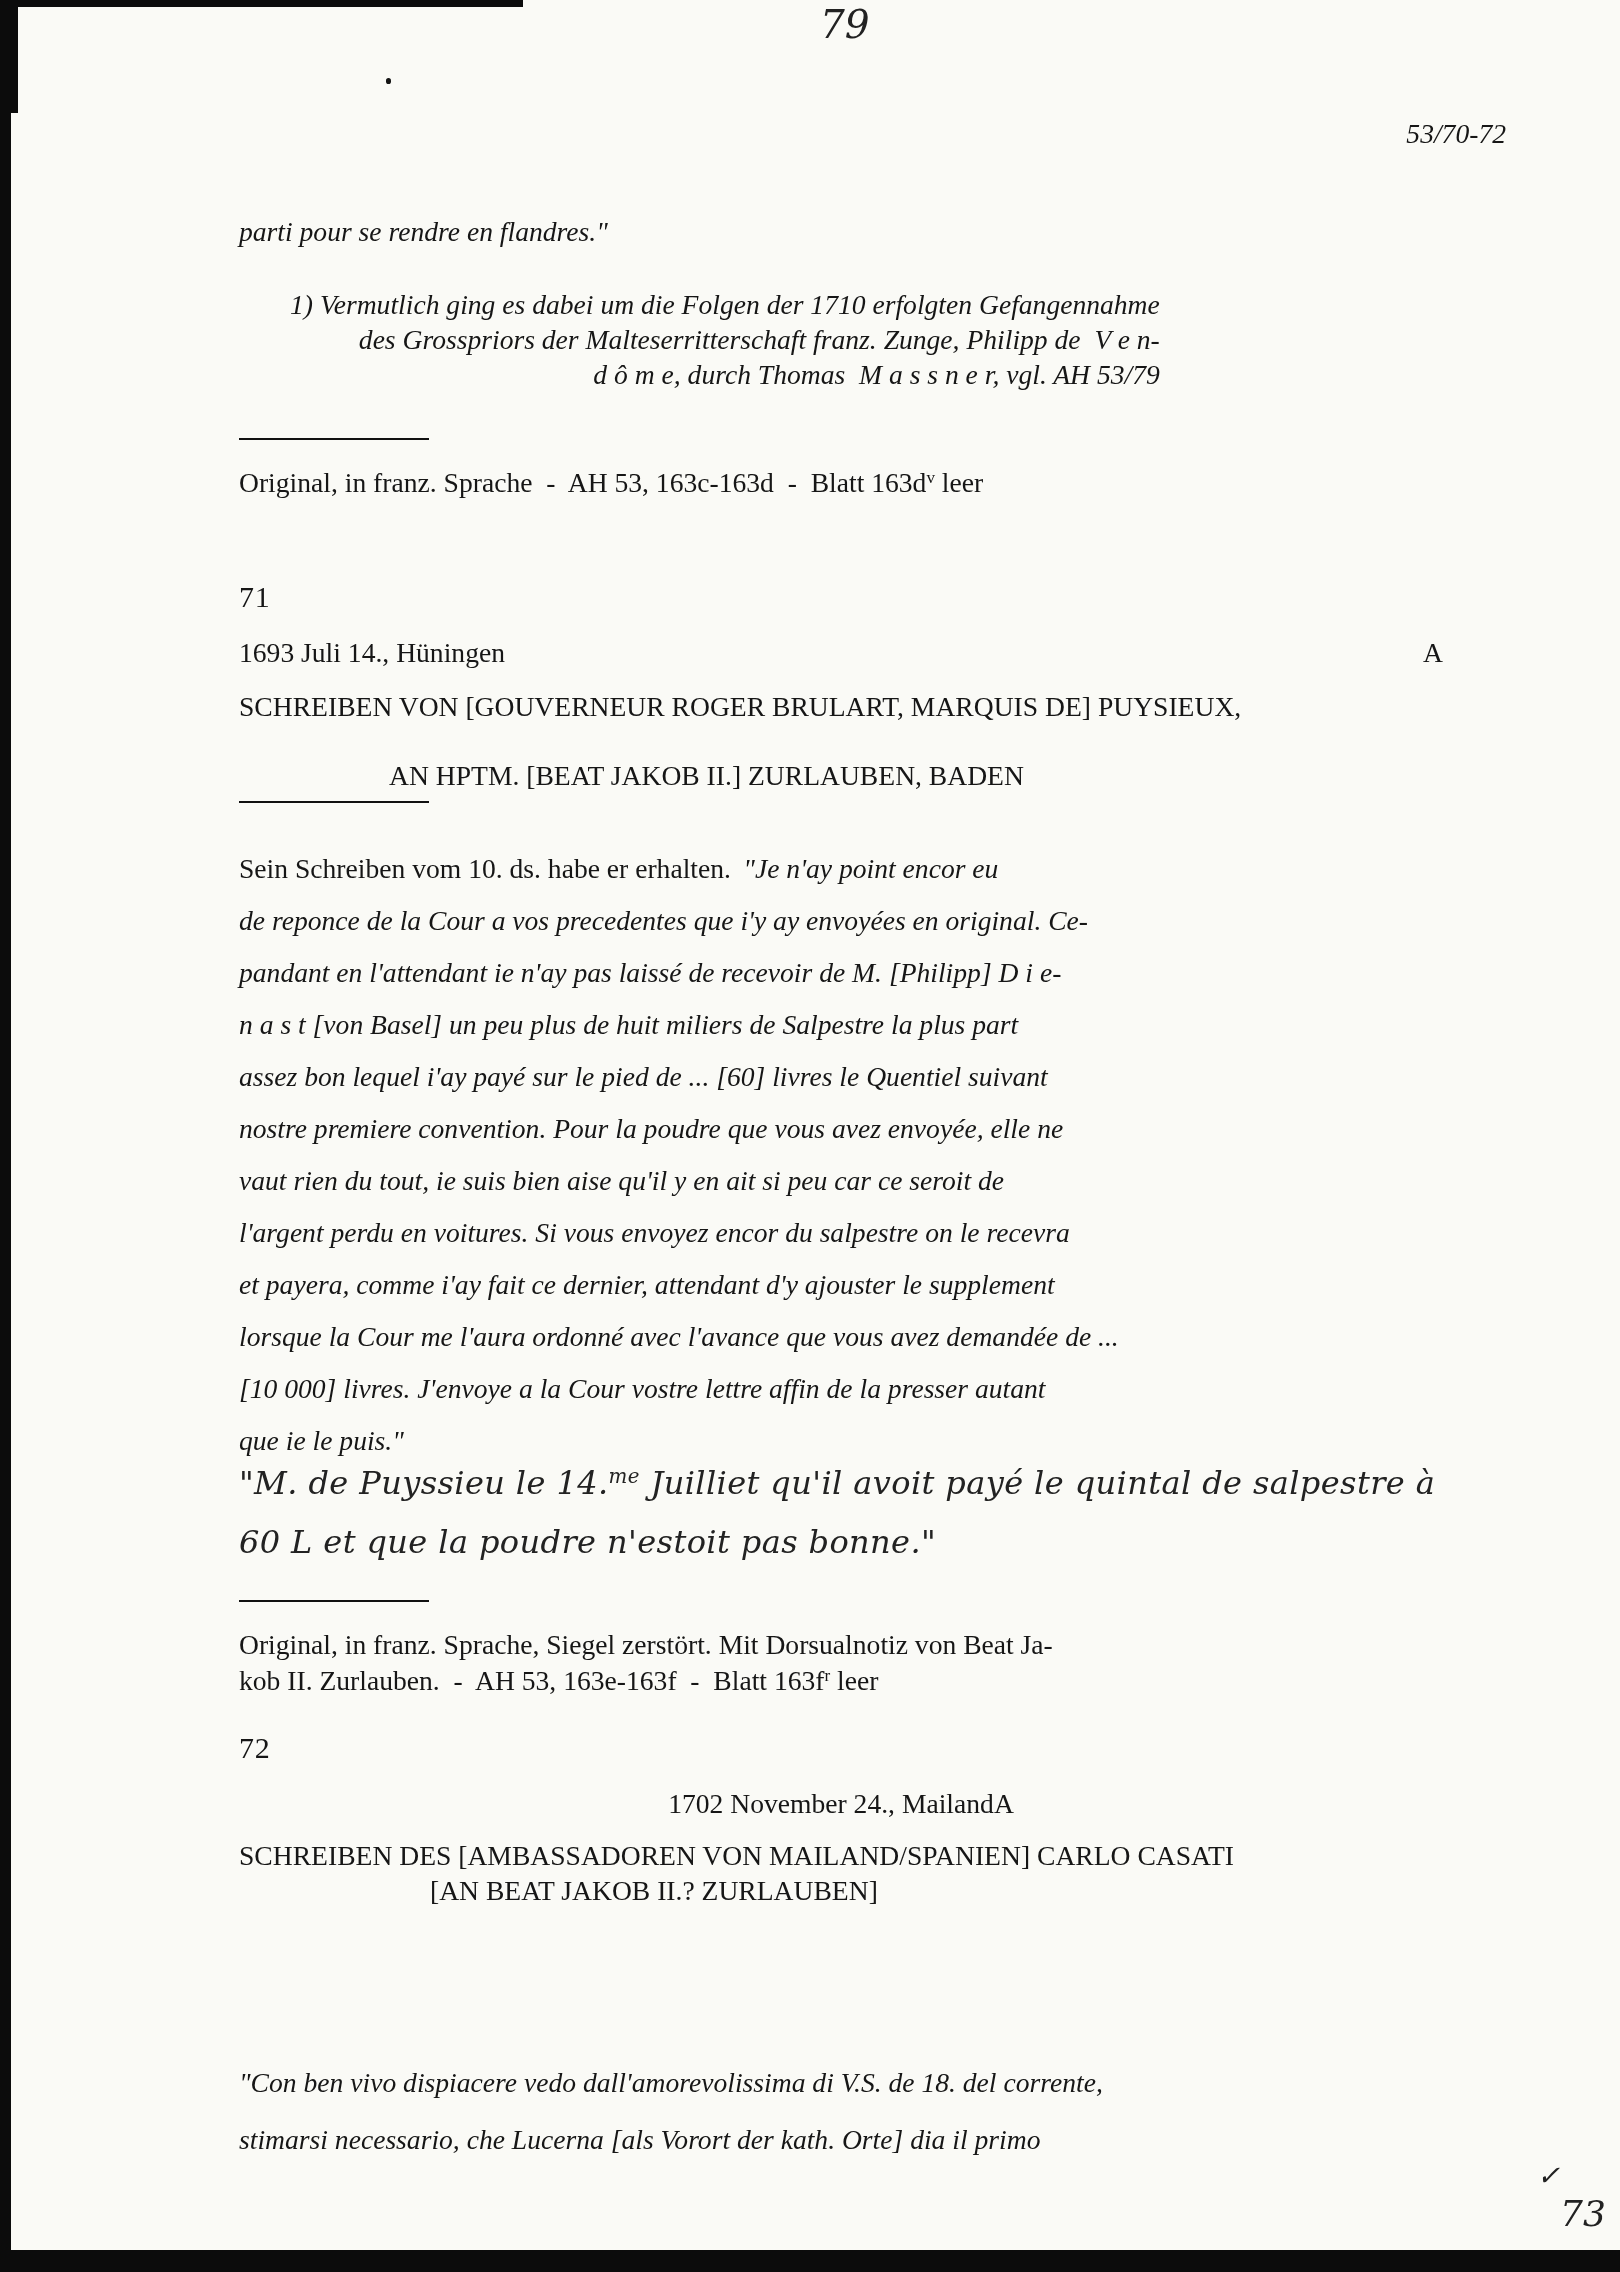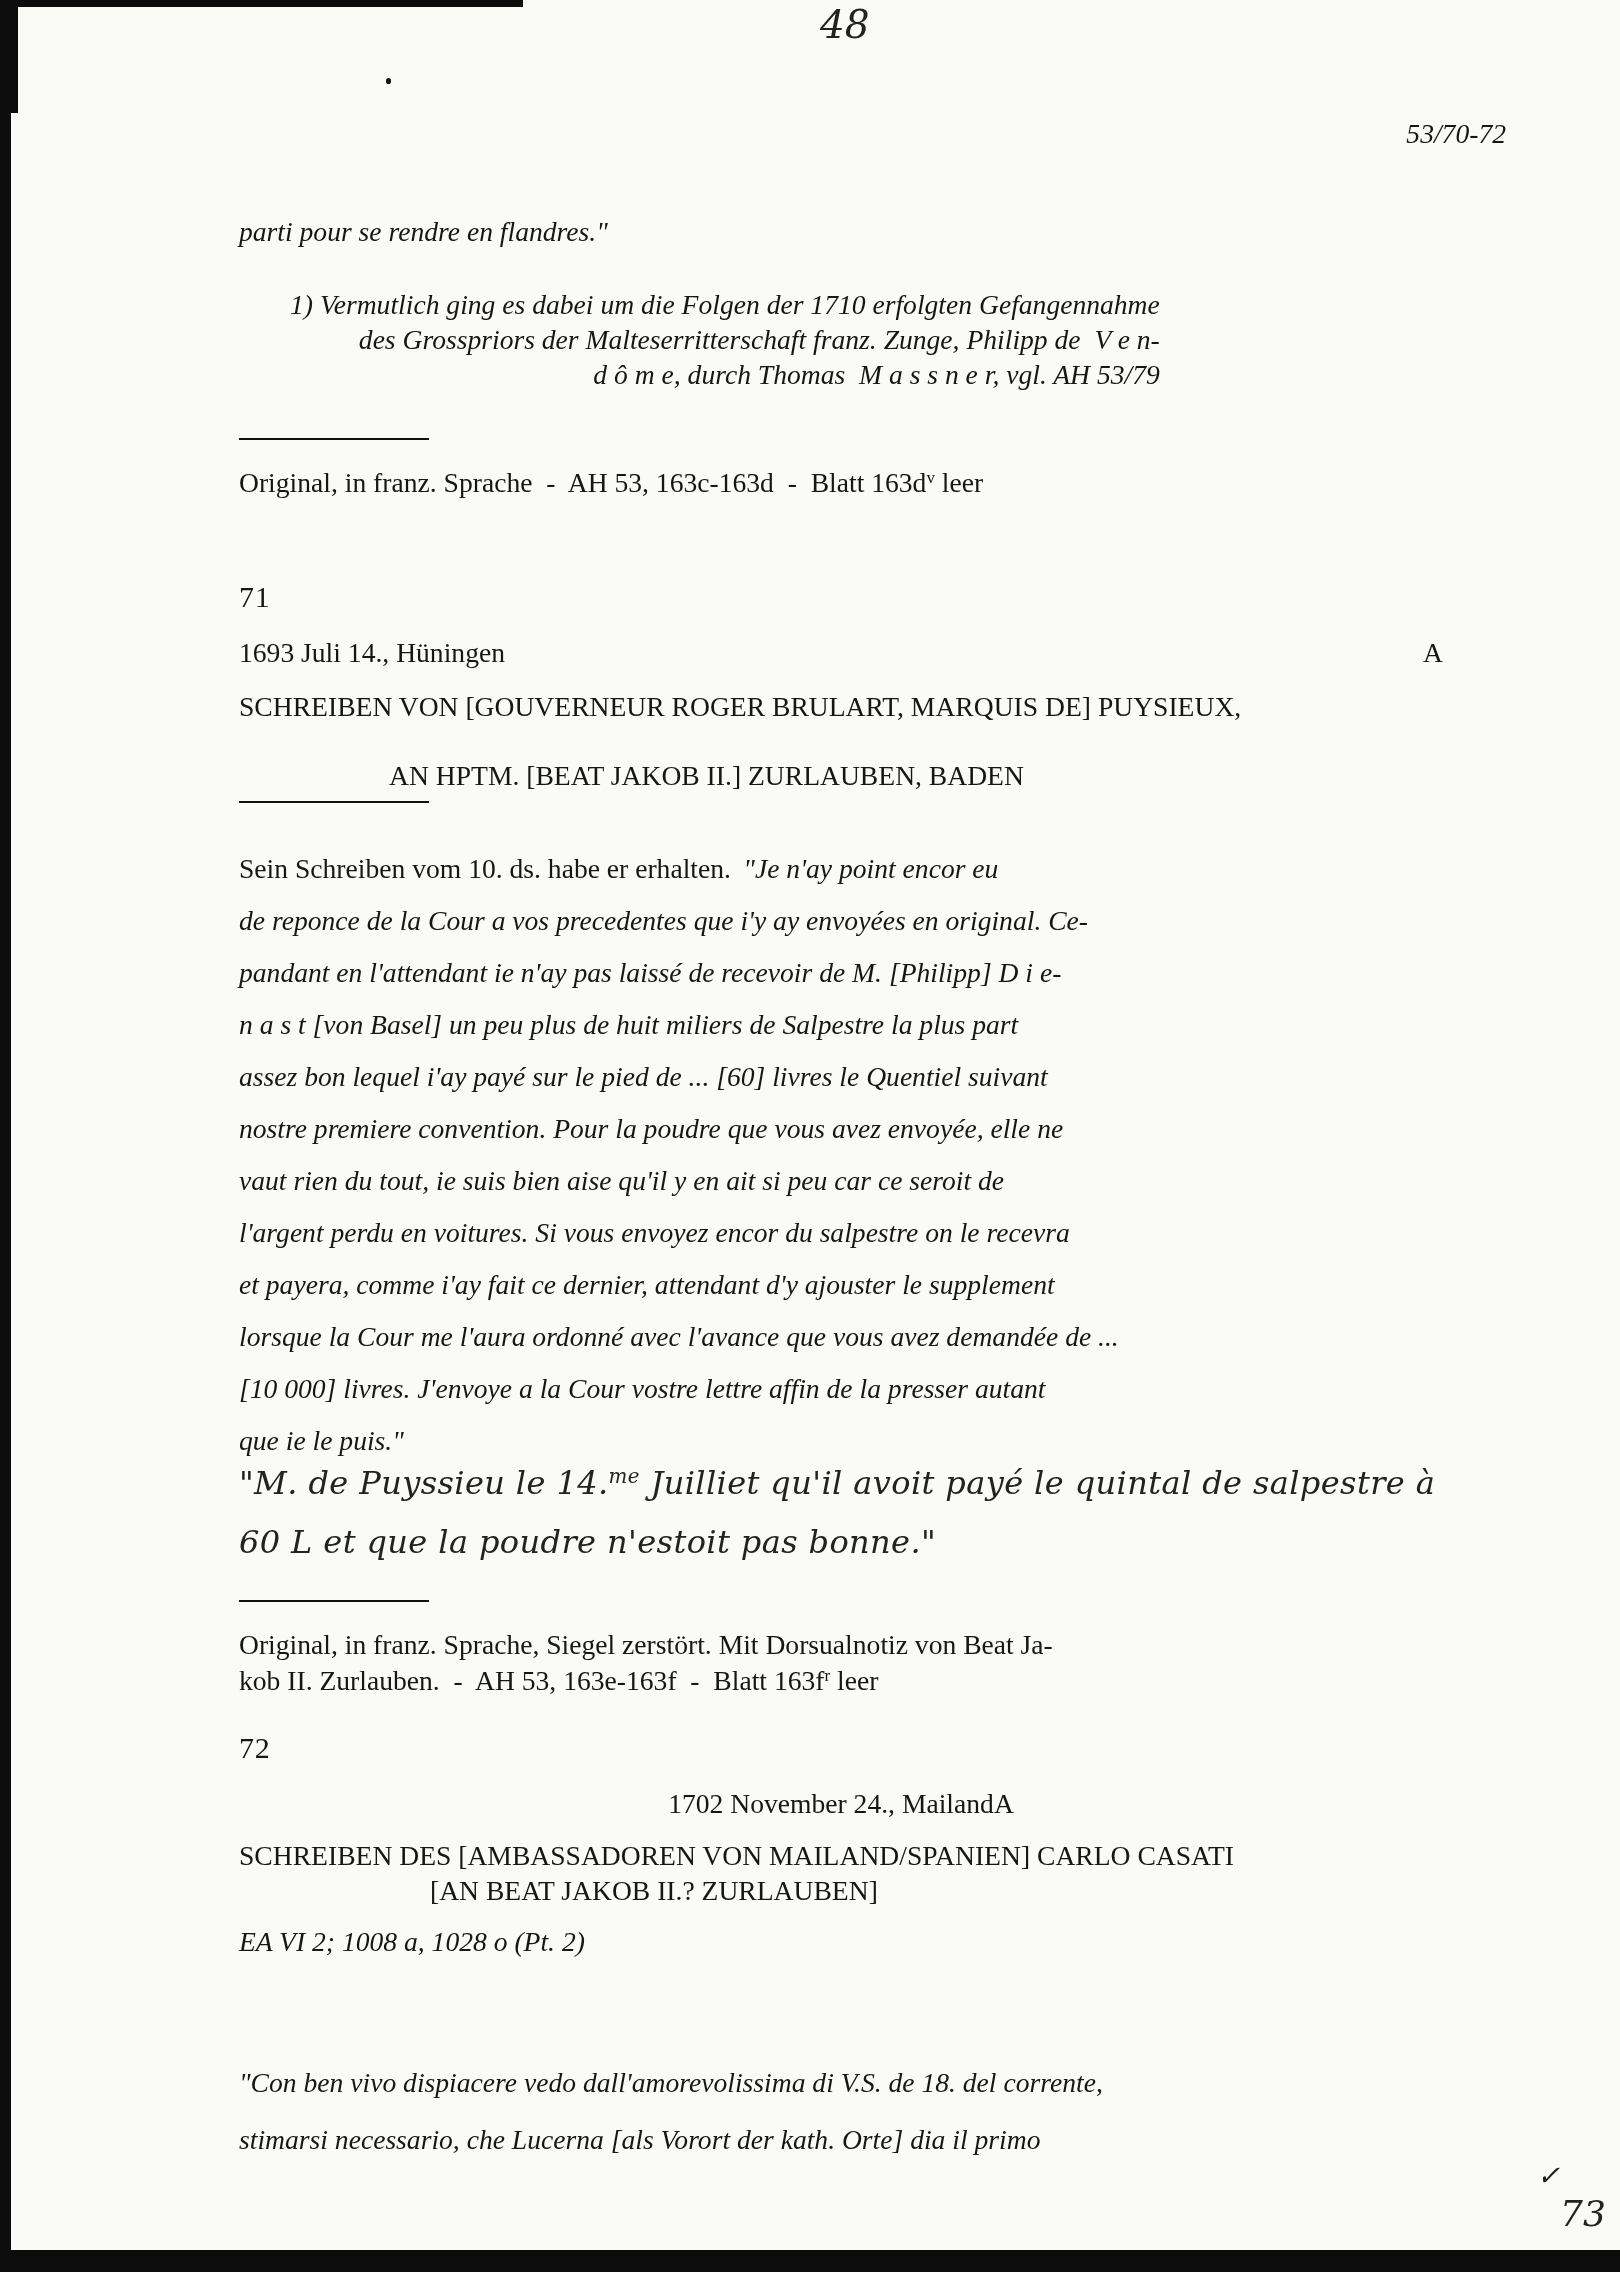--- a/index.html
+++ b/index.html
@@ -36,21 +36,21 @@
 <body>
 
 <div class="page">
 
   <div class="abs scan-edge" style="left:0;top:0;width:10.5px;height:2273px;"></div>
   <div class="abs scan-edge" style="left:0;top:0;width:523px;height:7.3px;"></div>
   <div class="abs scan-edge" style="left:0;top:0;width:18px;height:113px;"></div>
   <div class="abs scan-edge" style="left:0;top:2250px;width:1621px;height:23px;"></div>
   <div class="abs dot" style="left:386px;top:78px;"></div>
 
-  <div class="abs hand" style="left:820px;top:1.6px;font-size:39px;">48</div>
+  <div class="abs hand" style="left:820px;top:1.6px;font-size:39px;">79</div>
 
   <div class="abs mono-it line" style="top:118px;right:115px;">53/70-72</div>
 
   <div class="abs mono-it line" style="left:239px;top:216px;">parti pour se rendre en flandres."</div>
 
   <div class="abs fn" style="left:290px;top:287px;text-align:right;">
     <div class="line">1) Vermutlich ging es dabei um die Folgen der 1710 erfolgten Gefangennahme</div>
     <div class="line" style="padding-left:42px;">des Grosspriors der Malteserritterschaft franz. Zunge, Philipp de  V e n-</div>
     <div class="line" style="padding-left:42px;">d ô m e, durch Thomas  M a s s n e r, vgl. AH 53/79</div>
   </div>
@@ -101,21 +101,20 @@
   <div class="abs num-heading" style="left:239px;top:1731px;">72</div>
 
   <div class="abs date-row" style="left:239px;top:1788px;justify-content:center;">
     <span class="line">1702 November 24., Mailand</span>
     <span class="line">A</span>
   </div>
 
   <div class="abs line" style="left:239px;top:1840px;">SCHREIBEN DES [AMBASSADOREN VON MAILAND/SPANIEN] CARLO CASATI</div>
   <div class="abs line" style="left:430px;top:1875px;">[AN BEAT JAKOB II.? ZURLAUBEN]</div>
 
-  <div class="abs line mono-it" style="left:239px;top:1926px;">EA VI 2; 1008 a, 1028 o (Pt. 2)</div>
 
   <div class="abs q72" style="left:239px;top:2054px;">
     <div class="line">"Con ben vivo dispiacere vedo dall'amorevolissima di V.S. de 18. del corrente,</div>
     <div class="line">stimarsi necessario, che Lucerna [als Vorort der kath. Orte] dia il primo</div>
   </div>
 
   <div class="abs hand" style="left:1537px;top:2159px;font-size:27.6px;">✓</div>
   <div class="abs hand" style="left:1560px;top:2193px;font-size:36px;">73</div>
 
 </div>

